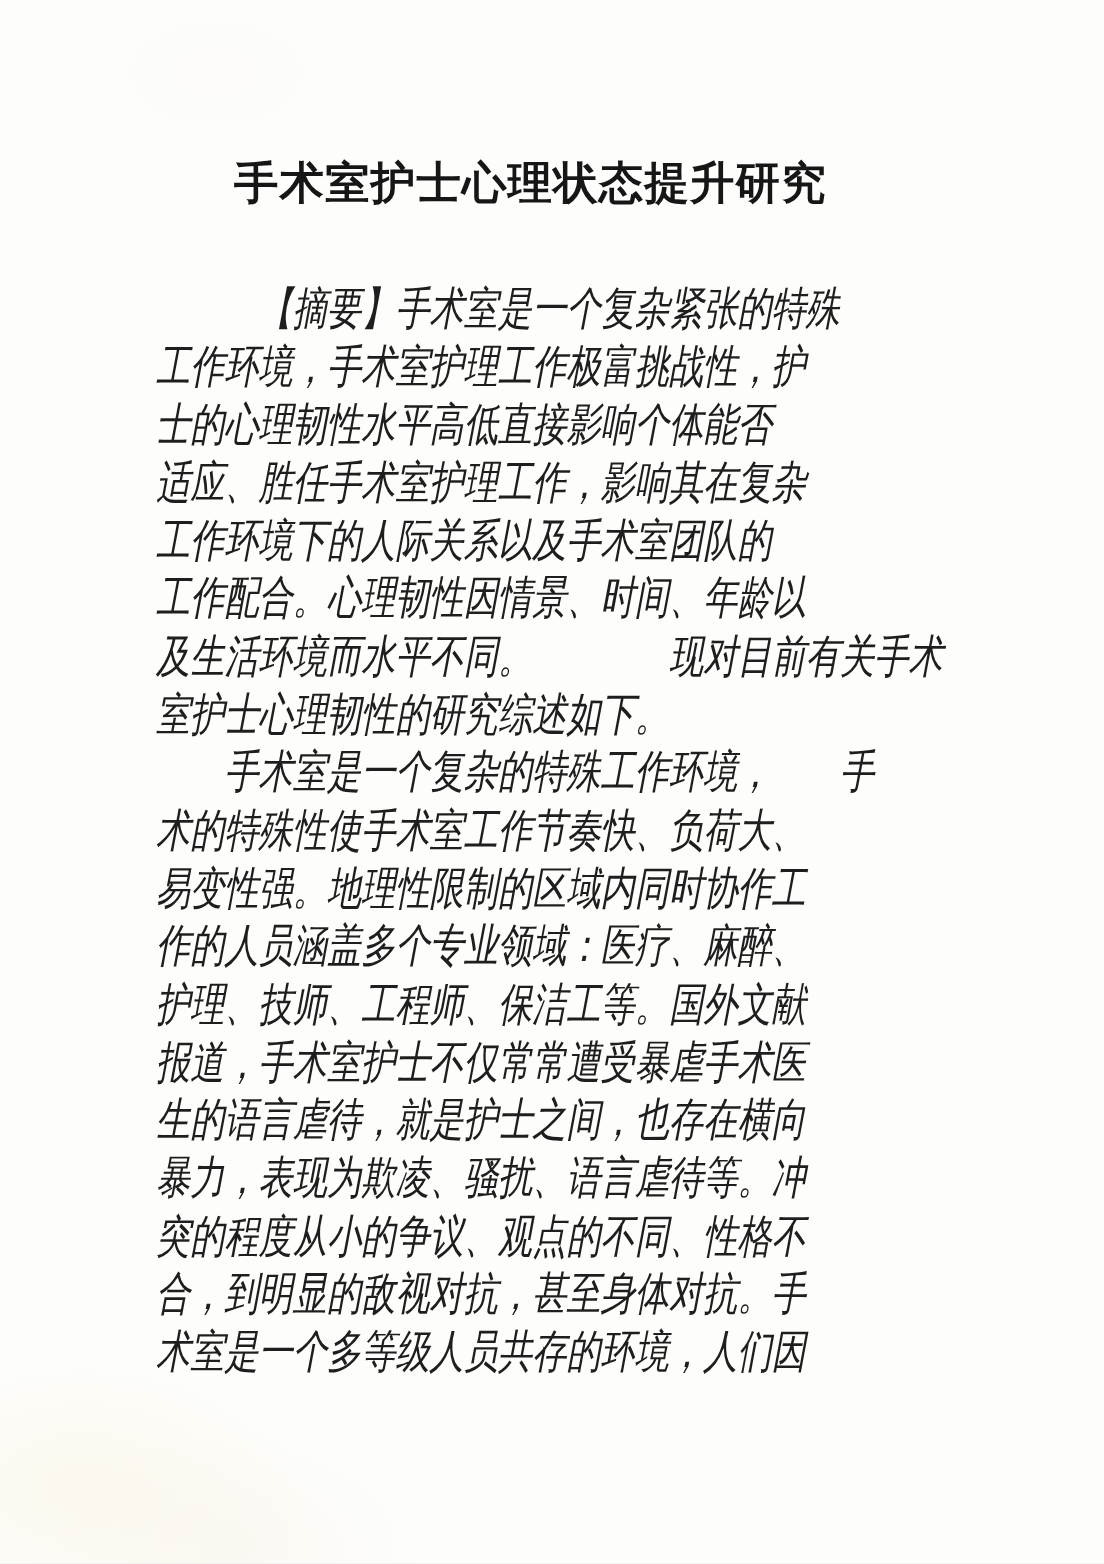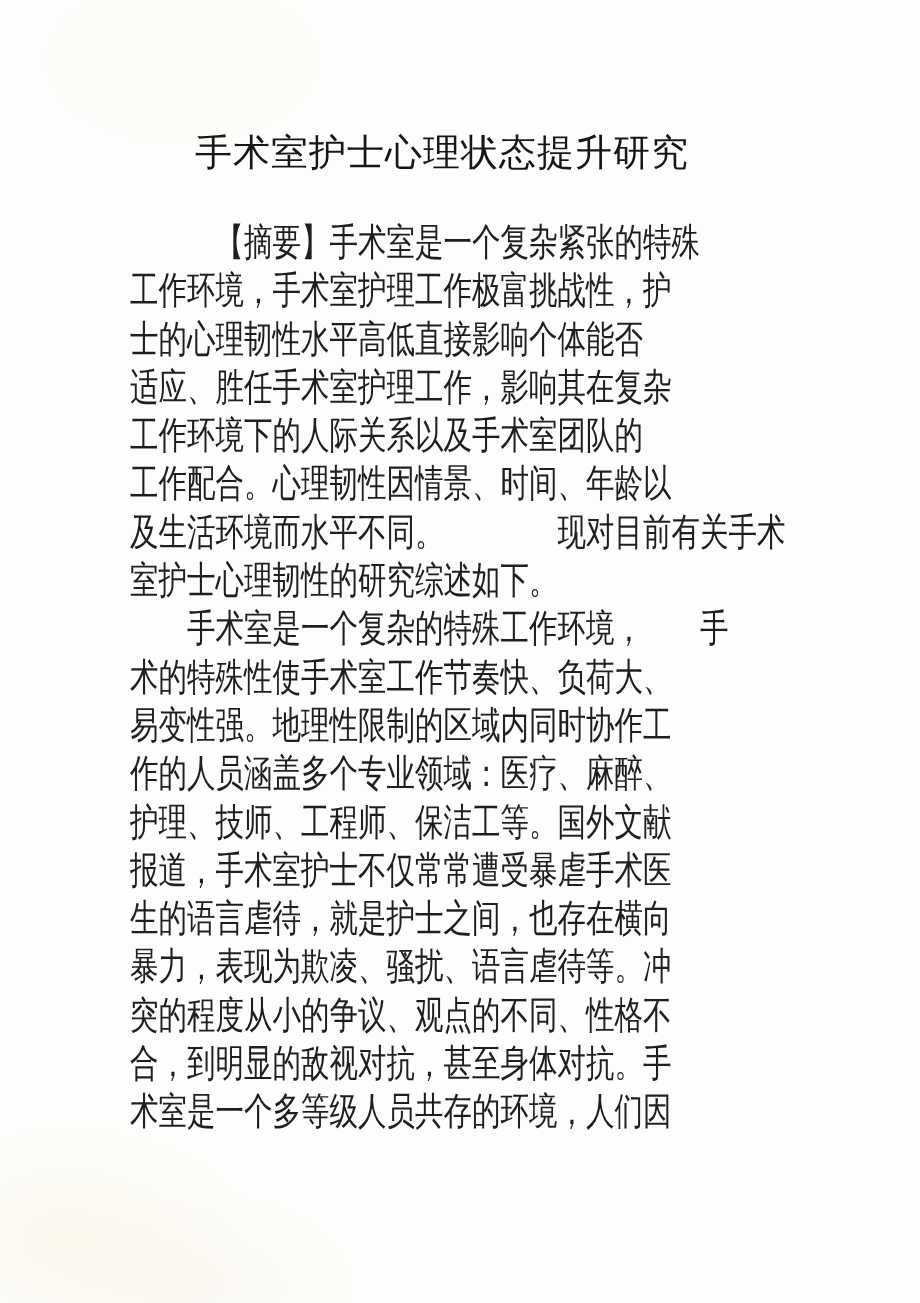--- a/index.html
+++ b/index.html
@@ -21,30 +21,31 @@
     overflow: hidden;
     color: #1e1e1e;
   }
   .doc-title {
     position: absolute;
     top: 128px;
     left: 0;
     width: 884px;
     text-align: center;
     font-size: 37px;
-    font-weight: 400;
+    font-weight: 700;
     letter-spacing: 1px;
     color: #161616;
     white-space: pre;
   }
   .body-text {
     position: absolute;
-    top: 218px;
+    top: 234px;
     left: 130px;
     width: 790px;
+    font-style: italic;
   }
   .text-line {
     height: 48.3px;
     line-height: 48.3px;
     font-size: 38px;
     color: #1e1e1e;
     white-space: pre;
     transform: scaleX(0.75);
     transform-origin: 0 0;
     font-weight: 400;

